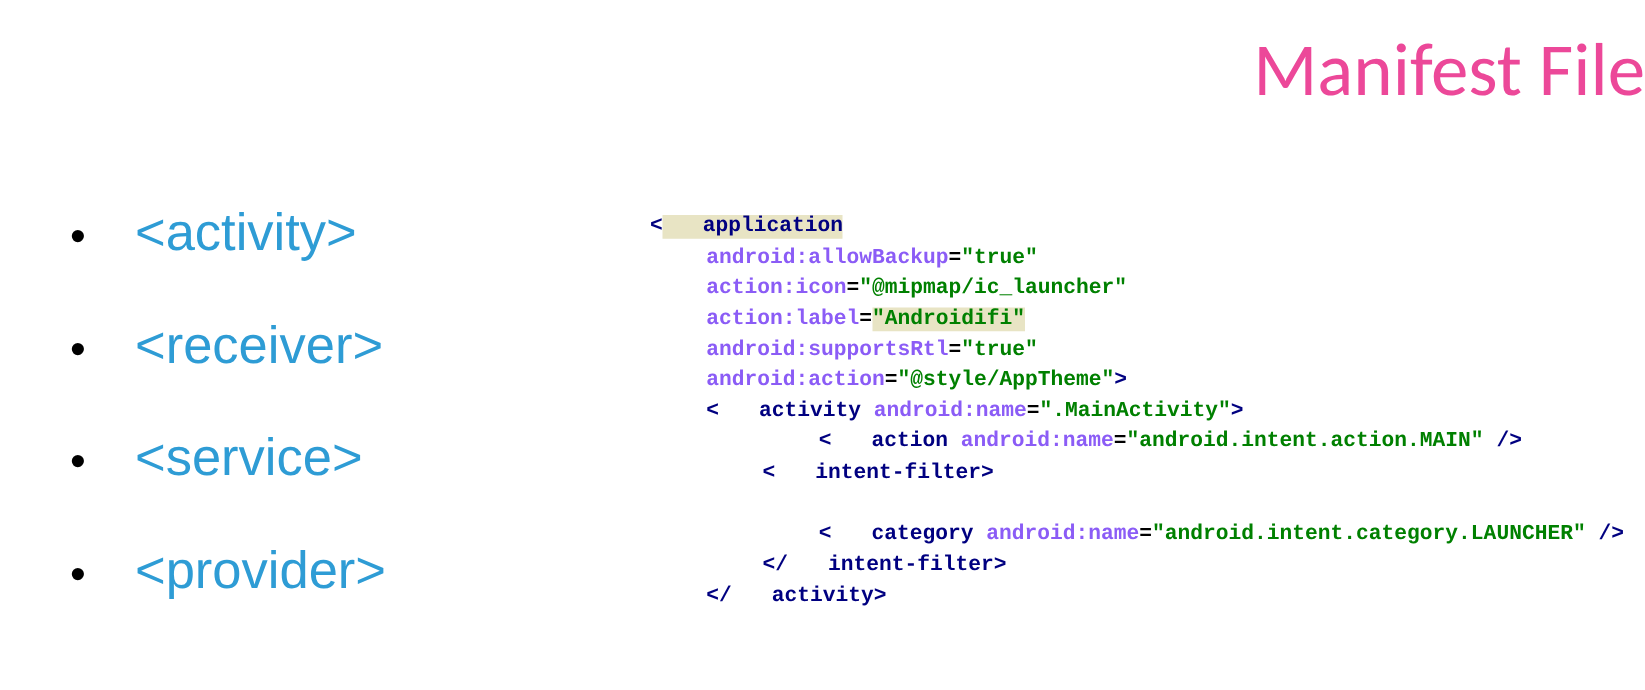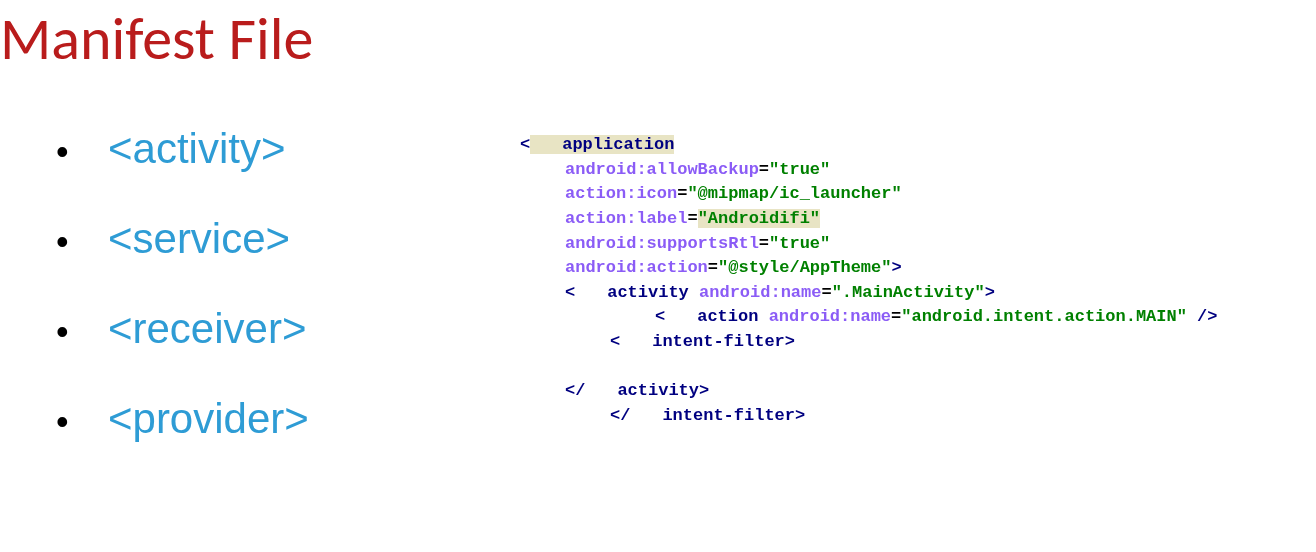--- a/index.html
+++ b/index.html
@@ -9,30 +9,30 @@
     }
     body {
       width: 1316px;
       height: 552px;
       background: #fff;
       font-family: 'Segoe UI', Calibri, sans-serif;
       position: relative;
       overflow: hidden;
     }
     .slide-title {
-      text-align: left;
+      text-align: right;
       font-size: 60px;
       font-weight: 400;
-      color: #b91c1c;
-      padding-top: 2px;
+      color: #ec4899;
+      padding-top: 20px;
       font-family: 'Segoe UI Light', 'Segoe UI', Calibri, sans-serif;
     }
     .content {
       display: flex;
-      margin-top: 50px;
+      margin-top: 69px;
     }
     .bullet-list {
       width: 520px;
       padding-left: 50px;
     }
     .bullet-list ul {
       list-style: none;
     }
     .bullet-list li {
       font-size: 42px;
@@ -70,33 +70,34 @@
   </style>
 </head>
 <body>
 
 <div class="slide-title">Manifest File</div>
 
 <div class="content">
   <div class="bullet-list">
     <ul>
       <li>&lt;activity&gt;</li>
+      <li>&lt;receiver&gt;</li>
       <li>&lt;service&gt;</li>
-      <li>&lt;receiver&gt;</li>
       <li>&lt;provider&gt;</li>
     </ul>
   </div>
 
   <div class="code-block">
     <div class="code-line"><span class="lt">&lt;</span><span class="tag highlight">application</span></div>
     <div class="code-line i1"><span class="attr">android:allowBackup</span><span class="eq">=</span><span class="val">"true"</span></div>
     <div class="code-line i1"><span class="attr">action:icon</span><span class="eq">=</span><span class="val">"@mipmap/ic_launcher"</span></div>
     <div class="code-line i1"><span class="attr">action:label</span><span class="eq">=</span><span class="val highlight">"Androidifi"</span></div>
     <div class="code-line i1"><span class="attr">android:supportsRtl</span><span class="eq">=</span><span class="val">"true"</span></div>
     <div class="code-line i1"><span class="attr">android:action</span><span class="eq">=</span><span class="val">"@style/AppTheme"</span><span class="gt">&gt;</span></div>
     <div class="code-line i1"><span class="lt">&lt;</span><span class="tag">activity</span> <span class="attr">android:name</span><span class="eq">=</span><span class="val">".MainActivity"</span><span class="gt">&gt;</span></div>
     <div class="code-line i3"><span class="lt">&lt;</span><span class="tag">action</span> <span class="attr">android:name</span><span class="eq">=</span><span class="val">"android.intent.action.MAIN"</span> <span class="slash">/</span><span class="gt">&gt;</span></div>
     <div class="code-line i2"><span class="lt">&lt;</span><span class="tag">intent-filter</span><span class="gt">&gt;</span></div>
     <div class="code-line i3">&nbsp;</div>
+    <div class="code-line i3"><span class="lt">&lt;</span><span class="tag">category</span> <span class="attr">android:name</span><span class="eq">=</span><span class="val">"android.intent.category.LAUNCHER"</span> <span class="slash">/</span><span class="gt">&gt;</span></div>
+    <div class="code-line i2"><span class="lt">&lt;</span><span class="slash">/</span><span class="tag">intent-filter</span><span class="gt">&gt;</span></div>
     <div class="code-line i1"><span class="lt">&lt;</span><span class="slash">/</span><span class="tag">activity</span><span class="gt">&gt;</span></div>
-    <div class="code-line i2"><span class="lt">&lt;</span><span class="slash">/</span><span class="tag">intent-filter</span><span class="gt">&gt;</span></div>
   </div>
 </div>
 
 </body></html>

